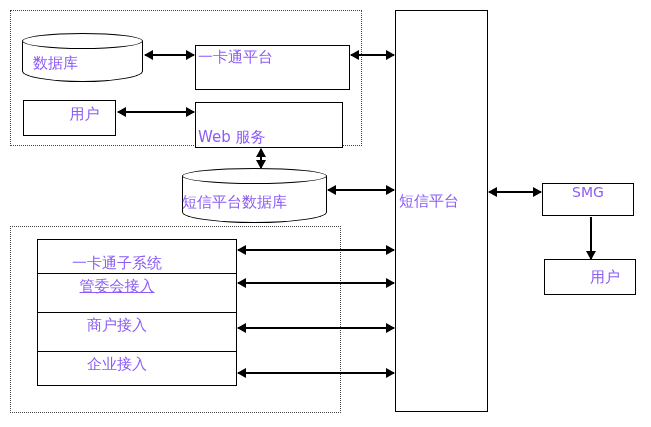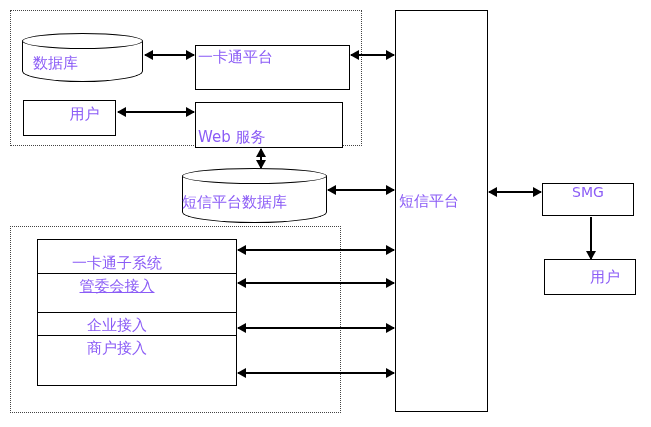--- a/index.html
+++ b/index.html
@@ -83,25 +83,25 @@
     <span class="lbl">用户</span>
   </div>
 
   <div class="rows" style="left:37px;top:239px;width:200px;height:147px;">
     <div class="row" style="height:34px;align-items:flex-end;">
       <span>一卡通子系统</span>
     </div>
     <div class="row" style="height:39px;text-decoration:underline;">
       <span>管委会接入</span>
     </div>
+    <div class="row" style="height:39px;">
+      <span>商户接入</span>
+    </div>
     <div class="row">
       <span>企业接入</span>
-    </div>
-    <div class="row" style="height:39px;">
-      <span>商户接入</span>
     </div>
   </div>
 
   <div class="harrow ah-l ah-r" style="left:145px;top:54px;width:49px;"></div>
   <div class="harrow ah-l ah-r" style="left:118px;top:111px;width:76px;"></div>
   <div class="harrow ah-l ah-r" style="left:351px;top:54px;width:43px;"></div>
   <div class="varrow av-t av-b" style="left:260px;top:149px;height:19px;"></div>
   <div class="harrow ah-l ah-r" style="left:328px;top:189px;width:66px;"></div>
   <div class="harrow ah-l ah-r" style="left:489px;top:191px;width:52px;"></div>
   <div class="varrow av-b" style="left:590px;top:217px;height:42px;"></div>

